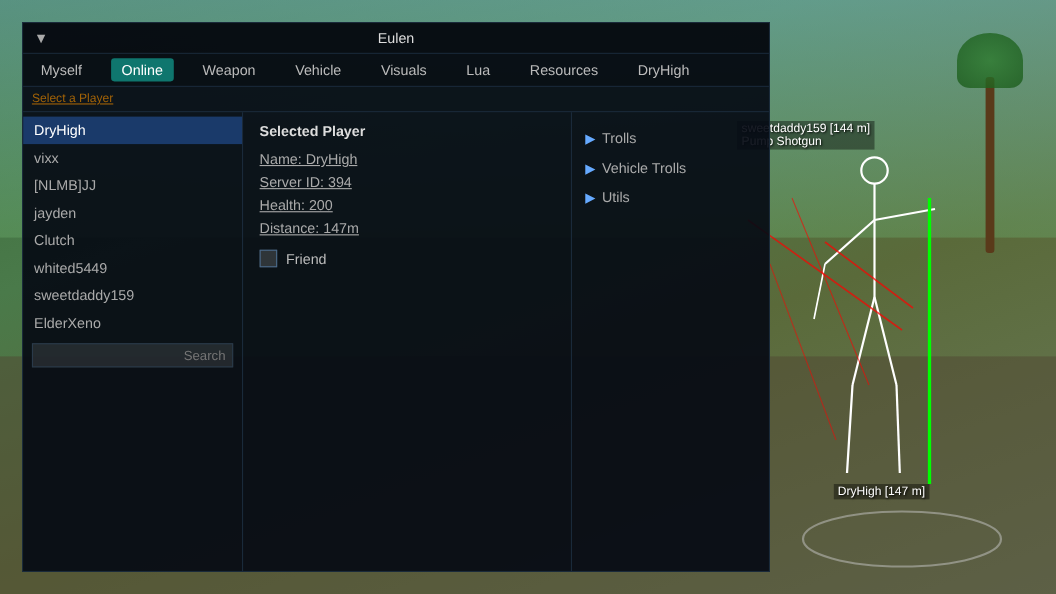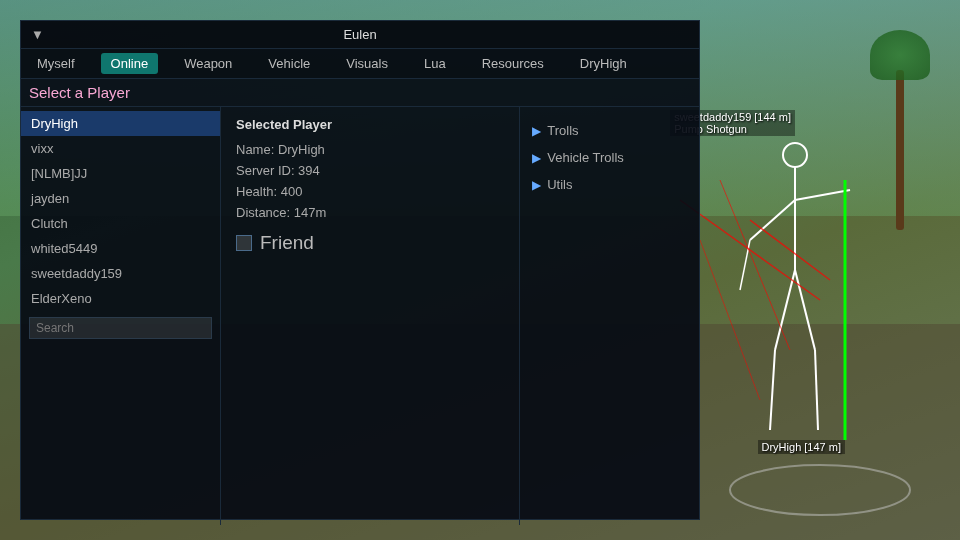--- a/index.html
+++ b/index.html
@@ -72,23 +72,24 @@
 
     .nav-item.active {
       background: #0f766e;
       color: #fff;
       border-radius: 3px;
     }
 
     
     .select-bar {
       padding: 5px 8px;
-      color: #f9a8d4;
-      font-size: 15px;
+      color: #a16207;
+      font-size: 11px;
       border-bottom: 1px solid #1a2a3a;
+      text-decoration: underline;
     }
 
     
     .content {
       display: flex;
       height: calc(100% - 80px);
     }
 
     
     .player-list {
@@ -112,39 +113,41 @@
 
     .search-box {
       margin: 6px 8px;
       width: calc(100% - 16px);
       background: rgba(255,255,255,0.1);
       border: 1px solid #2a3a4a;
       color: #ccc;
       padding: 3px 6px;
       font-size: 12px;
       outline: none;
+      text-align: right;
     }
 
     
     .player-info {
       flex: 1;
       padding: 10px 15px;
     }
 
     .info-title {
       color: #ddd;
       font-size: 13px;
       font-weight: bold;
       margin-bottom: 10px;
     }
 
     .info-row {
       color: #aaa;
       font-size: 13px;
       margin-bottom: 6px;
+      text-decoration: underline;
     }
 
     
     .checkbox-row {
       display: flex;
       align-items: center;
       gap: 8px;
       margin-top: 12px;
       margin-bottom: 8px;
     }
@@ -162,21 +165,21 @@
       content: '✓';
       color: #5af;
       font-size: 12px;
       display: block;
       text-align: center;
       line-height: 16px;
     }
 
     .checkbox-label {
       color: #bbb;
-      font-size: 19px;
+      font-size: 13px;
     }
 
     
     .right-menu {
       width: 180px;
       border-left: 1px solid #1a2a3a;
       padding: 10px 0;
     }
 
     .menu-item {
@@ -303,21 +306,21 @@
       <div class="player-item">whited5449</div>
       <div class="player-item">sweetdaddy159</div>
       <div class="player-item">ElderXeno</div>
       <input class="search-box" type="text" placeholder="Search" style="">
     </div>
 
     <div class="player-info">
       <div class="info-title">Selected Player</div>
       <div class="info-row">Name: DryHigh</div>
       <div class="info-row">Server ID: 394</div>
-      <div class="info-row">Health: 400</div>
+      <div class="info-row">Health: 200</div>
       <div class="info-row">Distance: 147m</div>
 
       <div class="checkbox-row">
         <div class="checkbox-box"></div>
         <span class="checkbox-label">Friend</span>
       </div>
 
     </div>
 
     <div class="right-menu">

